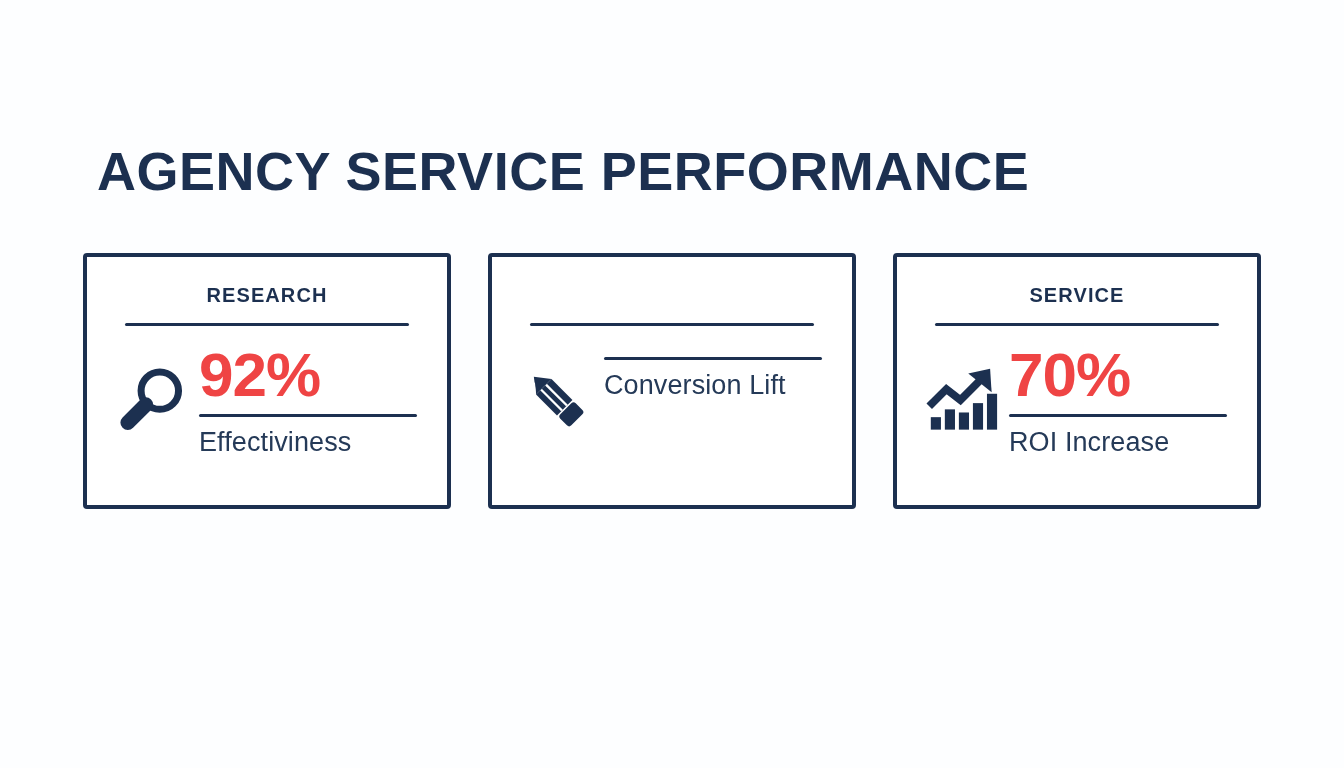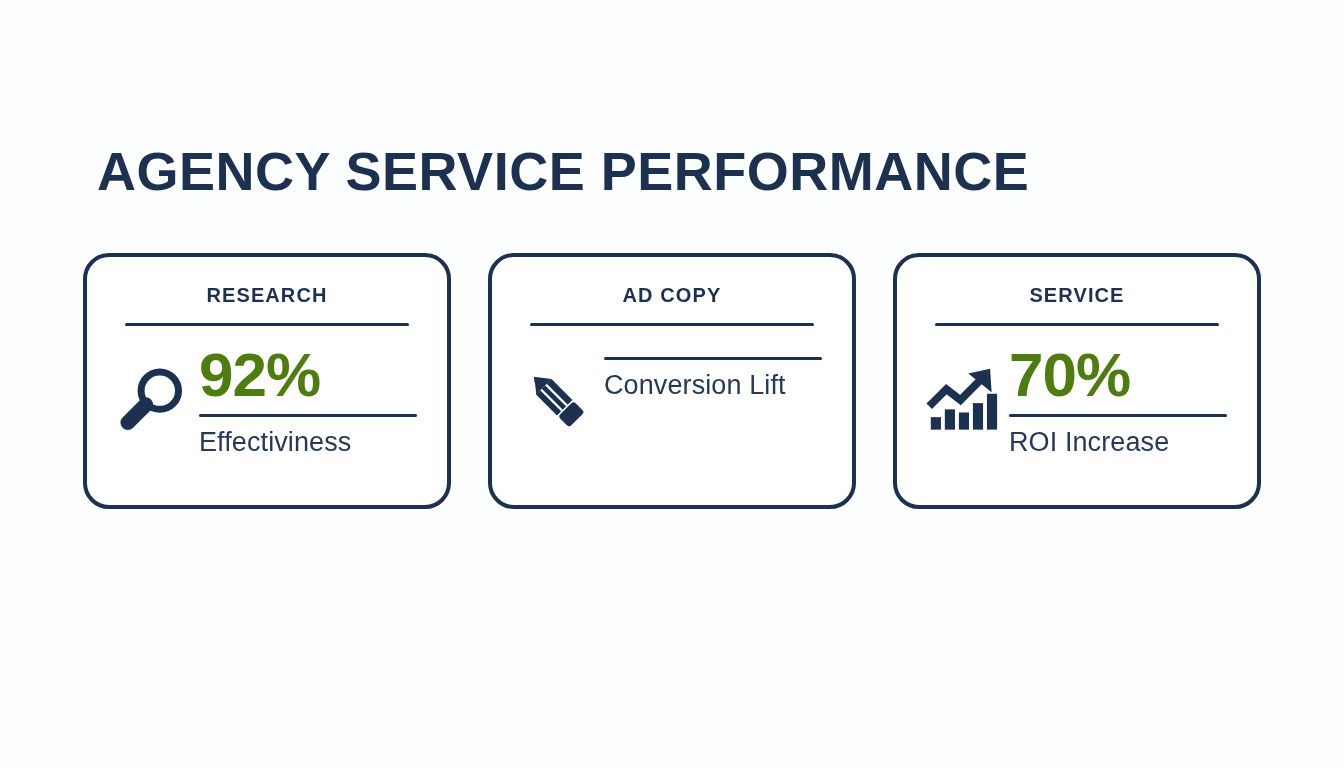--- a/index.html
+++ b/index.html
@@ -42,21 +42,21 @@
     height: 256px;
     display: flex;
     justify-content: space-between;
   }
 
   .stat-card {
     box-sizing: border-box;
     width: 368px;
     height: 256px;
     border: 4px solid #1c3050;
-    border-radius: 26px;
+    border-radius: 4px;
     background: #ffffff;
     position: relative;
     padding: 16px;
   }
 
   .card-header {
     position: absolute;
     left: 0;
     right: 0;
     top: 28px;
@@ -107,21 +107,21 @@
     flex: 1 1 auto;
     display: flex;
     flex-direction: column;
     align-items: flex-start;
     margin-left: 4px;
   }
 
   .metric-value {
     font-size: 62px;
     font-weight: 800;
-    color: #4d7c0f;
+    color: #ef4444;
     line-height: 0.98;
     letter-spacing: -1px;
     margin-top: -4px;
   }
 
   .metric-rule {
     align-self: stretch;
     height: 3px;
     background: #1c3050;
     border-radius: 2px;
@@ -158,21 +158,20 @@
         </span>
         <span class="metric-block">
           <span class="metric-value">92%</span>
           <span class="metric-rule"></span>
           <span class="metric-label">Effectiviness</span>
         </span>
       </div>
     </div>
 
     <div class="stat-card">
-      <div class="card-header">AD COPY</div>
       <div class="card-header-rule"></div>
       <div class="card-body">
         <span class="card-icon">
           <svg viewBox="0 0 100 100" xmlns="http://www.w3.org/2000/svg">
             <g transform="rotate(45 50 50)">
 
               <rect x="66" y="36" width="20" height="28" rx="4" fill="#1c3050"></rect>
 
               <rect x="26" y="36" width="38" height="28" fill="#1c3050"></rect>
 

